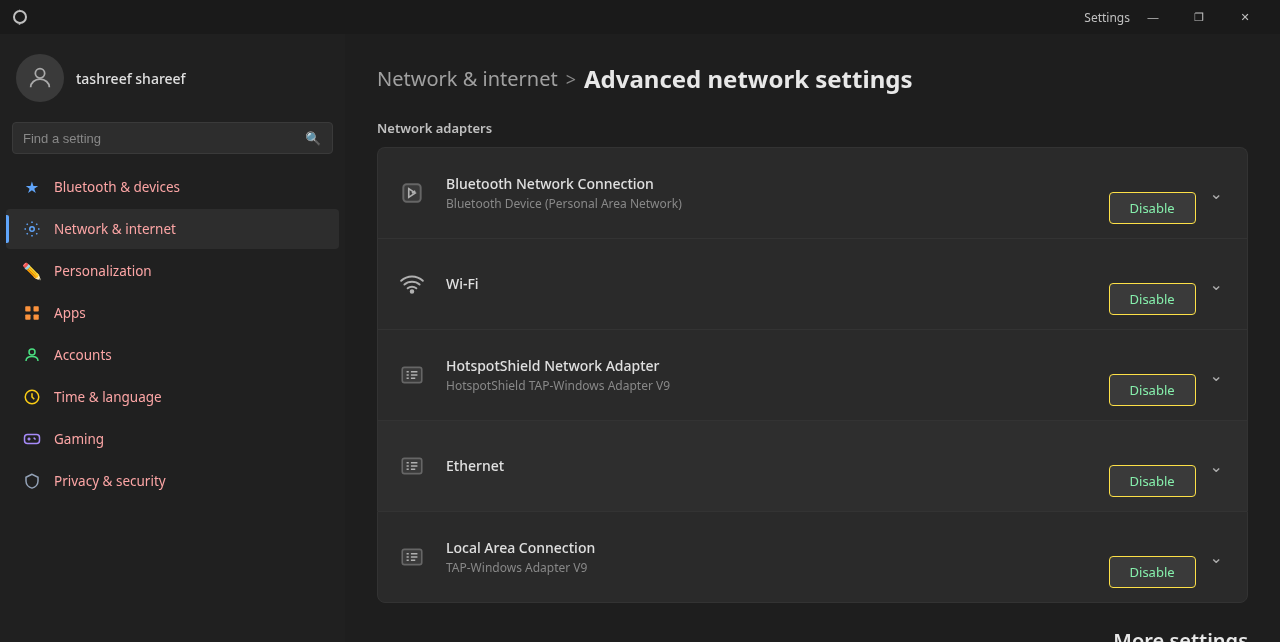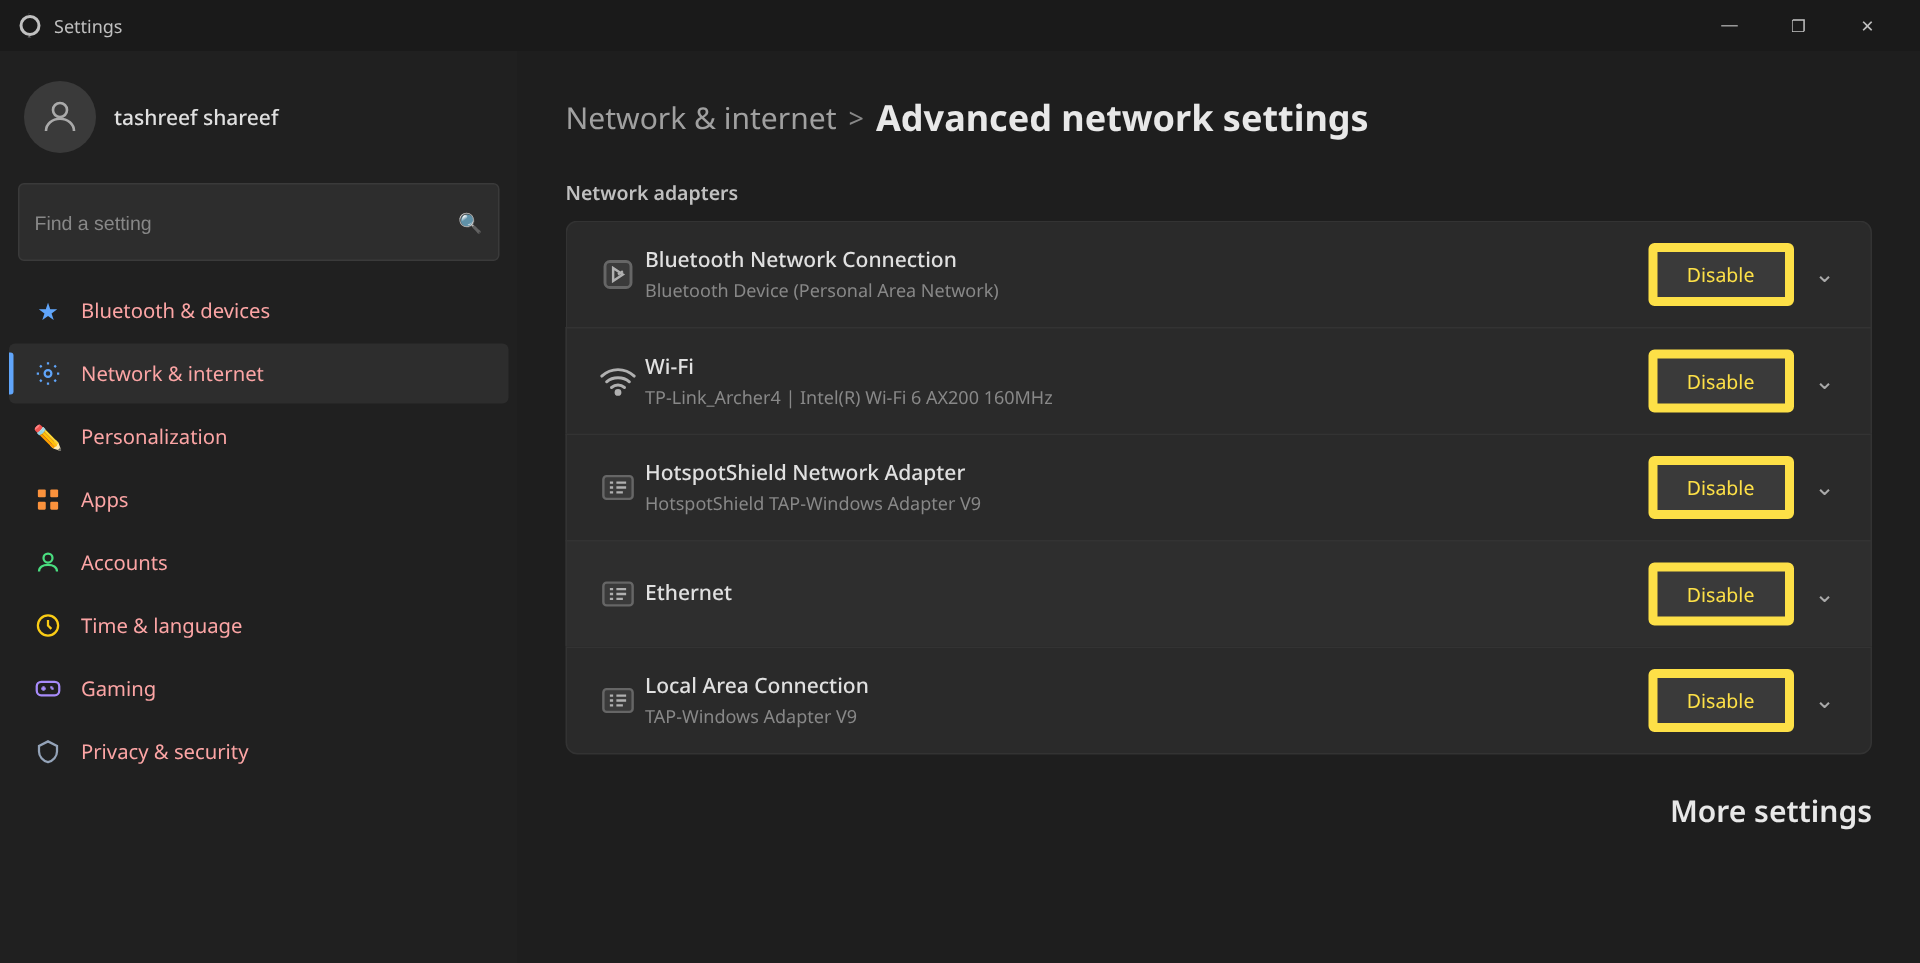--- a/index.html
+++ b/index.html
@@ -28,20 +28,21 @@
     .title-bar-icon {
       width: 16px;
       height: 16px;
       margin-right: 8px;
       color: #c0c0c0;
     }
     .title-bar-text {
       font-size: 12px;
       color: #c0c0c0;
       flex: 1;
+      text-align: right;
     }
     .title-bar-controls {
       display: flex;
       gap: 0;
     }
     .title-bar-btn {
       width: 46px;
       height: 34px;
       display: flex;
       align-items: center;
@@ -95,21 +96,21 @@
       color: #e0e0e0;
     }
 
     .search-bar {
       margin: 4px 12px 12px 12px;
       display: flex;
       align-items: center;
       background: #2d2d2d;
       border: 1px solid #3a3a3a;
       border-radius: 4px;
-      padding: 16px 10px;
+      padding: 6px 10px;
       gap: 15px;
     }
     .search-bar input {
       background: transparent;
       border: none;
       outline: none;
       color: #e0e0e0;
       font-size: 13px;
       flex: 1;
     }
@@ -195,20 +196,21 @@
       gap: 0;
       margin-bottom: 24px;
     }
 
     .adapter-item {
       display: flex;
       align-items: center;
       background: #2a2a2a;
       border: 1px solid #333;
       padding: 14px 16px;
+      gap: 16px;
       border-bottom: none;
     }
     .adapter-item:first-child { border-radius: 8px 8px 0 0; }
     .adapter-item:last-child { border-radius: 0 0 8px 8px; border-bottom: 1px solid #333; }
     .adapter-item:only-child { border-radius: 8px; border-bottom: 1px solid #333; }
 
     .adapter-icon {
       width: 36px;
       height: 36px;
       display: flex;
@@ -229,27 +231,28 @@
       font-size: 12px;
       color: #888;
     }
     .adapter-actions {
       display: flex;
       align-items: center;
       gap: 6px;
     }
     .disable-btn {
       background: #3a3a3a;
-      border: 6px solid #fde047;
-      color: #fde047;
+      border: 1px solid #fde047;
+      color: #86efac;
       padding: 6px 20px;
       border-radius: 4px;
       cursor: pointer;
       font-size: 13px;
       font-family: inherit;
+      margin-top: 30px;
     }
     .chevron-btn {
       background: transparent;
       border: none;
       color: #aaa;
       cursor: pointer;
       font-size: 16px;
       padding: 4px 8px;
       display: flex;
       align-items: center;
@@ -410,21 +413,20 @@
         <div class="adapter-icon">
           <svg width="26" height="26" viewBox="0 0 24 24" fill="none" stroke="#b0b0b0" stroke-width="1.8">
             <path d="M2 9c2.8-2.6 6.6-4 10-4s7.2 1.4 10 4" stroke-linecap="round"></path>
             <path d="M5 12.5c1.8-1.6 4.3-2.5 7-2.5s5.2.9 7 2.5" stroke-linecap="round"></path>
             <path d="M8 16c1.1-.9 2.5-1.5 4-1.5s2.9.6 4 1.5" stroke-linecap="round"></path>
             <circle cx="12" cy="19" r="1.2" fill="#b0b0b0"></circle>
           </svg>
         </div>
         <div class="adapter-info">
           <div class="adapter-name">Wi-Fi</div>
-          <div class="adapter-desc">TP-Link_Archer4 | Intel(R) Wi-Fi 6 AX200 160MHz</div>
         </div>
         <div class="adapter-actions">
           <button class="disable-btn">Disable</button>
           <button class="chevron-btn">⌄</button>
         </div>
       </div>
 
       <div class="adapter-item">
         <div class="adapter-icon">
           <svg width="26" height="26" viewBox="0 0 24 24" fill="none" stroke="#b0b0b0" stroke-width="1.5">

